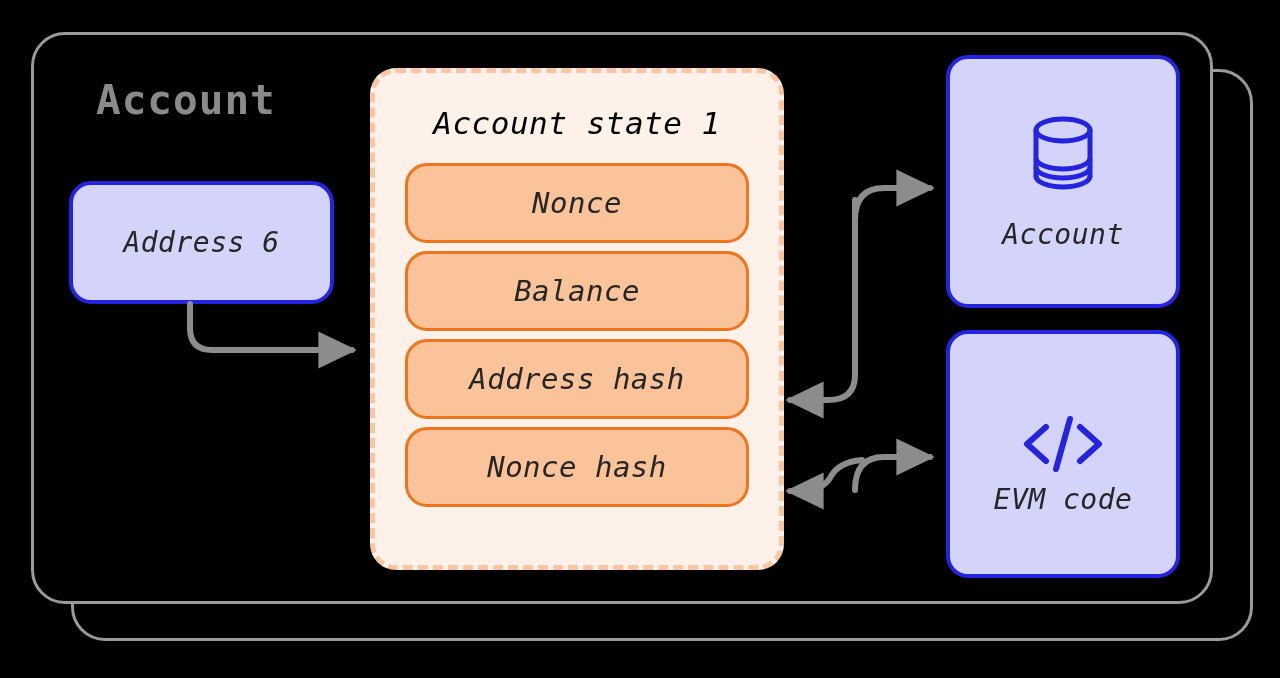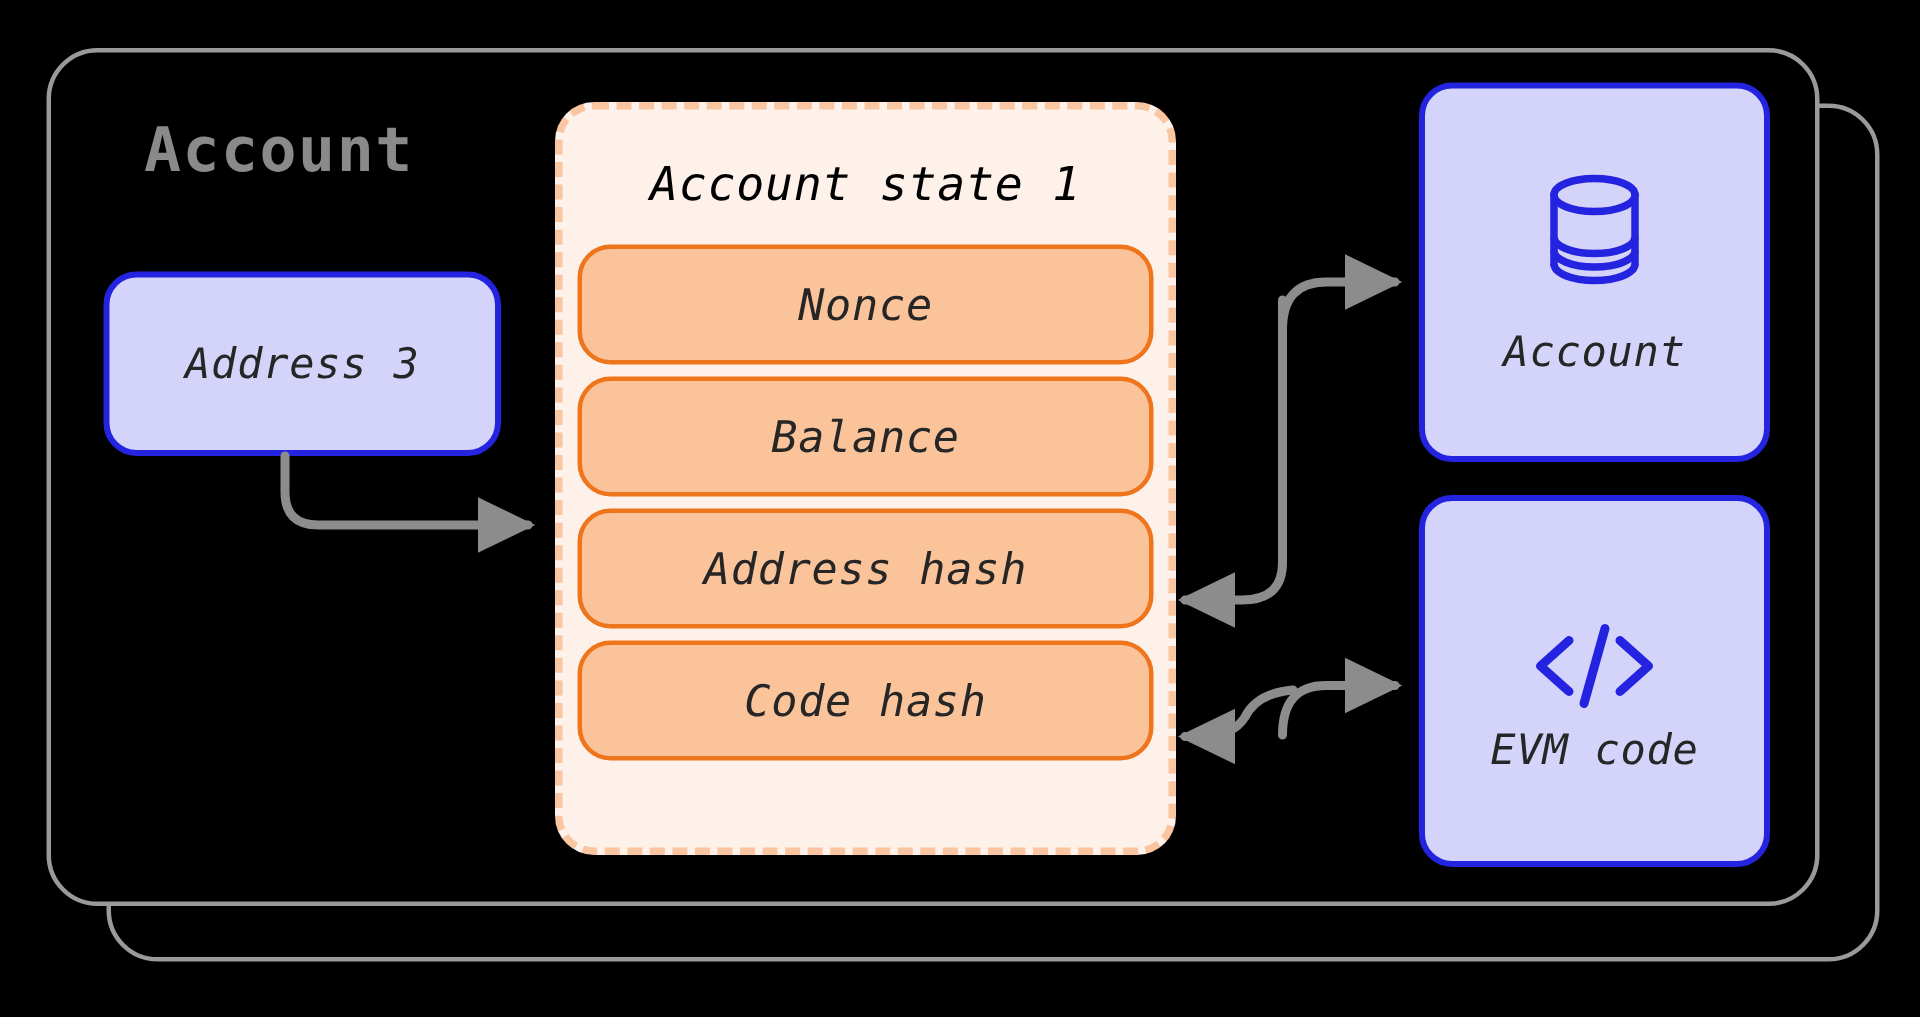--- a/index.html
+++ b/index.html
@@ -122,21 +122,21 @@
   }
   #field-list {
     margin-top: 22px;
     display: flex;
     flex-direction: column;
     gap: 8px;
     width: 100%;
     align-items: center;
   }
   .field-row {
-    width: 384px;
+    width: 344px;
     height: 80px;
     background: #fbc39a;
     border: 3px solid #ef751c;
     border-radius: 22px;
     box-sizing: border-box;
     display: flex;
     align-items: center;
     justify-content: center;
     color: #262626;
     font-style: italic;
@@ -158,37 +158,37 @@
 <body>
 
 <div id="stage">
 
   <div class="outer-card" id="outer-card-back"></div>
   <div class="outer-card" id="outer-card-front"></div>
 
   <div id="account-title">Account</div>
 
   <div class="lav-box" id="address-box">
-    <span class="lav-label">Address 3</span>
+    <span class="lav-label">Address 6</span>
   </div>
 
   <div id="account-state-box">
     <div id="account-state-title">Account state 1</div>
     <div id="field-list">
       <div class="field-row">
         <span>Nonce</span>
       </div>
       <div class="field-row">
         <span>Balance</span>
       </div>
       <div class="field-row">
         <span>Address hash</span>
       </div>
       <div class="field-row">
-        <span>Code hash</span>
+        <span>Nonce hash</span>
       </div>
     </div>
   </div>
 
   <div class="lav-box" id="account-storage-box">
     <span class="db-icon">
       <svg width="64" height="74" viewBox="0 0 64 74" fill="none" xmlns="http://www.w3.org/2000/svg">
         <ellipse cx="32" cy="14" rx="27" ry="11" stroke="#2323e0" stroke-width="5" fill="none"></ellipse>
         <path d="M5 14 V60" stroke="#2323e0" stroke-width="5" stroke-linecap="round"></path>
         <path d="M59 14 V60" stroke="#2323e0" stroke-width="5" stroke-linecap="round"></path>

